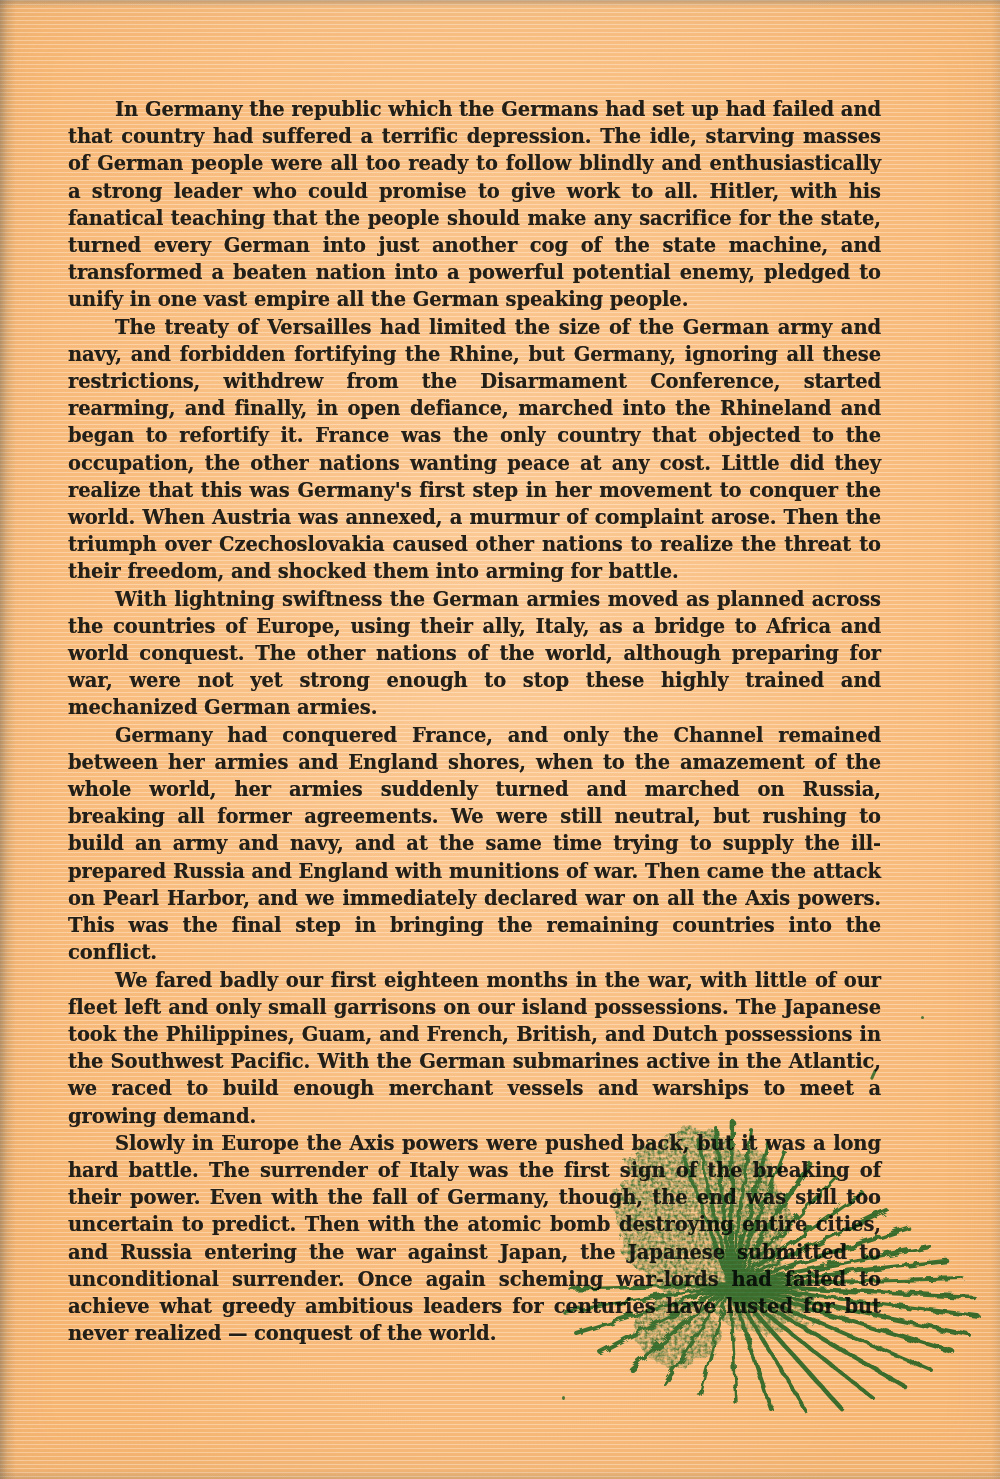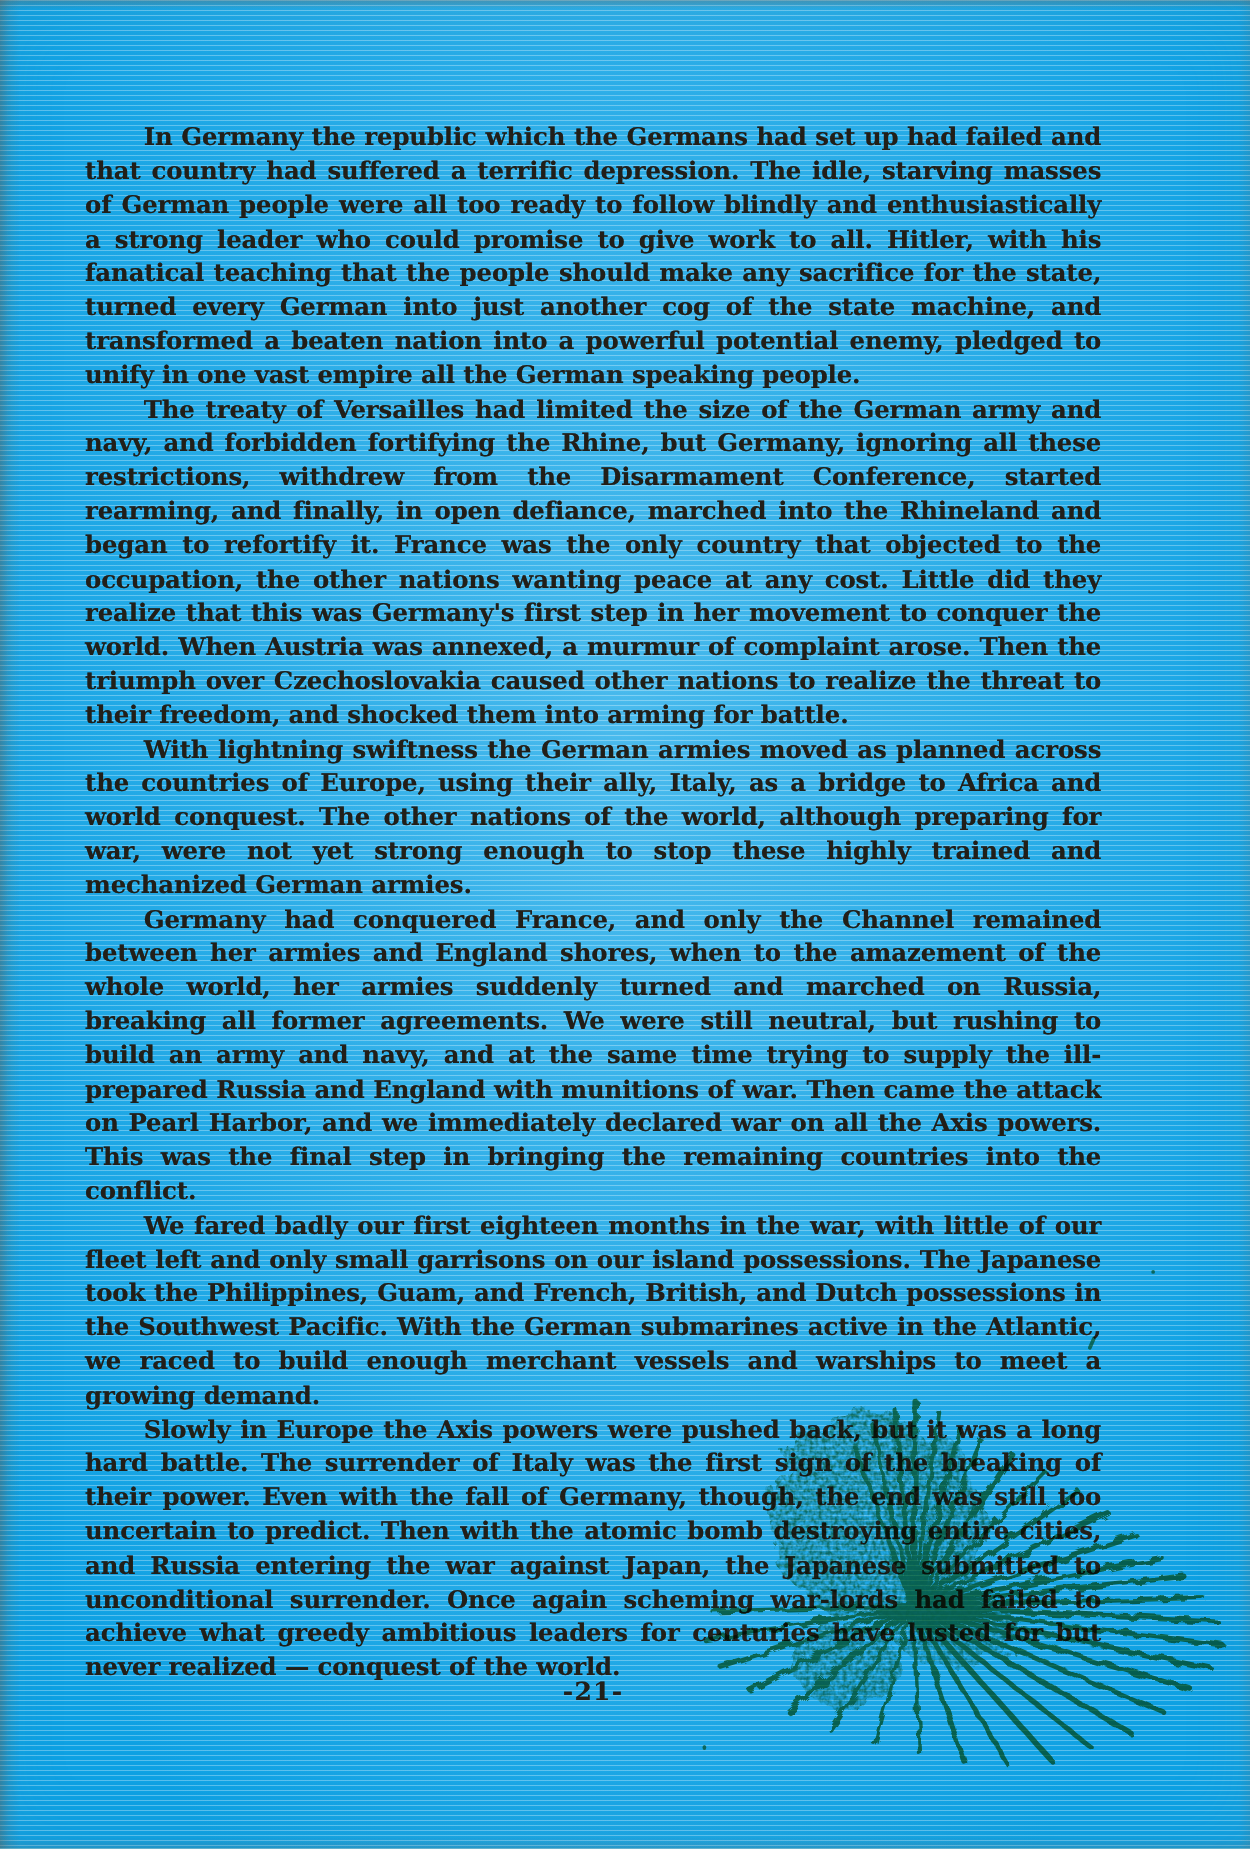--- a/index.html
+++ b/index.html
@@ -1,21 +1,21 @@
 <!DOCTYPE html>
 <html><head>
 <meta charset="utf-8">
 <style>
   html, body { margin: 0; padding: 0; background: #d9d7cc; }
 
   .page {
     position: relative;
     width: 1000px;
     height: 1479px;
-    background: #0ea5e9;
+    background: #fdba74;
     overflow: hidden;
     font-family: "DejaVu Serif", "Liberation Serif", serif;
     box-shadow: inset 0 0 60px rgba(120,115,100,0.10);
   }
 
   
   .paper-texture {
     position: absolute; inset: 0;
     background:
       repeating-linear-gradient(180deg,
@@ -100,21 +100,20 @@
 
   <div class="text-block">
     <p>In Germany the republic which the Germans had set up had failed and that country had suffered a terrific depression. The idle, starving masses of German people were all too ready to follow blindly and enthusiastically a strong leader who could promise to give work to all. Hitler, with his fanatical teaching that the people should make any sacrifice for the state, turned every German into just another cog of the state machine, and transformed a beaten nation into a powerful potential enemy, pledged to unify in one vast empire all the German speaking people.</p>
     <p>The treaty of Versailles had limited the size of the German army and navy, and forbidden fortifying the Rhine, but Germany, ignoring all these restrictions, withdrew from the Disarmament Conference, started rearming, and finally, in open defiance, marched into the Rhineland and began to refortify it. France was the only country that objected to the occupation, the other nations wanting peace at any cost. Little did they realize that this was Germany's first step in her movement to conquer the world. When Austria was annexed, a murmur of complaint arose. Then the triumph over Czechoslovakia caused other nations to realize the threat to their freedom, and shocked them into arming for battle.</p>
     <p>With lightning swiftness the German armies moved as planned across the countries of Europe, using their ally, Italy, as a bridge to Africa and world conquest. The other nations of the world, although preparing for war, were not yet strong enough to stop these highly trained and mechanized German armies.</p>
     <p>Germany had conquered France, and only the Channel remained between her armies and England shores, when to the amazement of the whole world, her armies suddenly turned and marched on Russia, breaking all former agreements. We were still neutral, but rushing to build an army and navy, and at the same time trying to supply the ill-prepared Russia and England with munitions of war. Then came the attack on Pearl Harbor, and we immediately declared war on all the Axis powers. This was the final step in bringing the remaining countries into the conflict.</p>
     <p>We fared badly our first eighteen months in the war, with little of our fleet left and only small garrisons on our island possessions. The Japanese took the Philippines, Guam, and French, British, and Dutch possessions in the Southwest Pacific. With the German submarines active in the Atlantic, we raced to build enough merchant vessels and warships to meet a growing demand.</p>
     <p>Slowly in Europe the Axis powers were pushed back, but it was a long hard battle. The surrender of Italy was the first sign of the breaking of their power. Even with the fall of Germany, though, the end was still too uncertain to predict. Then with the atomic bomb destroying entire cities, and Russia entering the war against Japan, the Japanese submitted to unconditional surrender. Once again scheming war-lords had failed to achieve what greedy ambitious leaders for centuries have lusted for but never realized — conquest of the world.</p>
   </div>
 
-  <div class="page-number">-21-</div>
 
   <svg class="stamp" viewBox="0 0 452 318" xmlns="http://www.w3.org/2000/svg" aria-hidden="true">
     <defs>
       <filter id="rough" x="-25%" y="-25%" width="150%" height="150%">
         <feTurbulence type="fractalNoise" baseFrequency="0.09" numOctaves="2" seed="7" result="n"></feTurbulence>
         <feDisplacementMap in="SourceGraphic" in2="n" scale="8"></feDisplacementMap>
       </filter>
       <filter id="sponge" x="-30%" y="-30%" width="160%" height="160%">
         <feTurbulence type="fractalNoise" baseFrequency="0.085" numOctaves="3" seed="3" result="n"></feTurbulence>
         <feDisplacementMap in="SourceGraphic" in2="n" scale="20" result="d"></feDisplacementMap>

